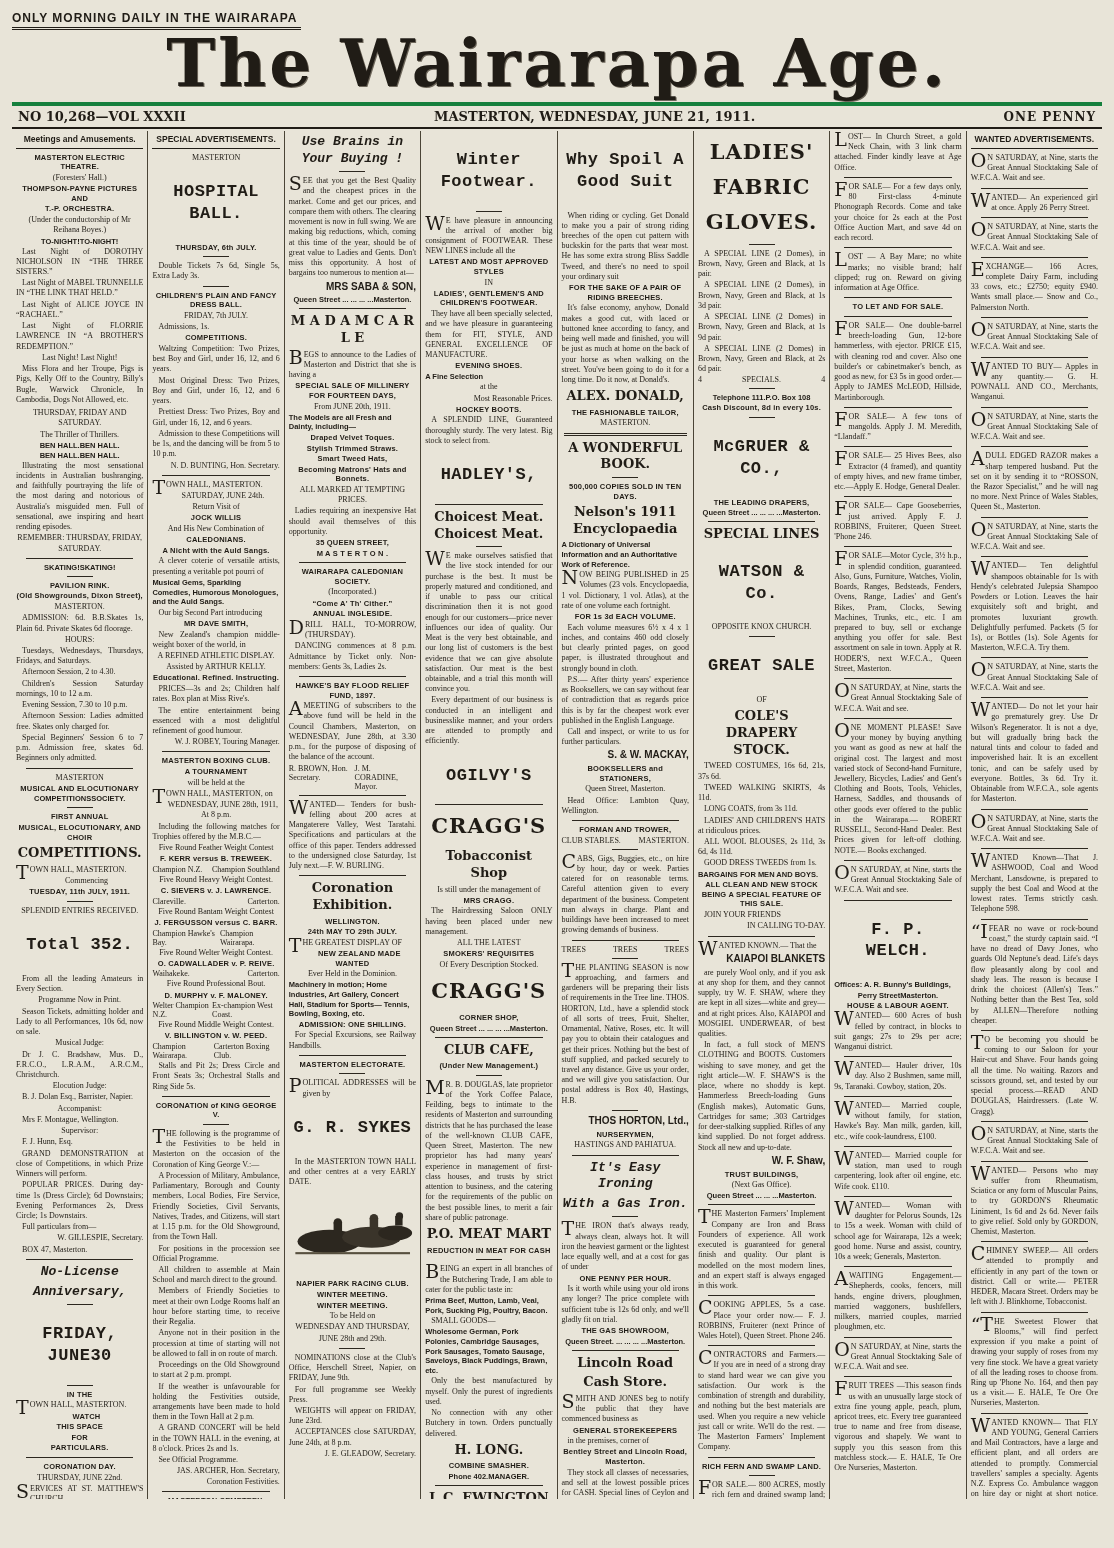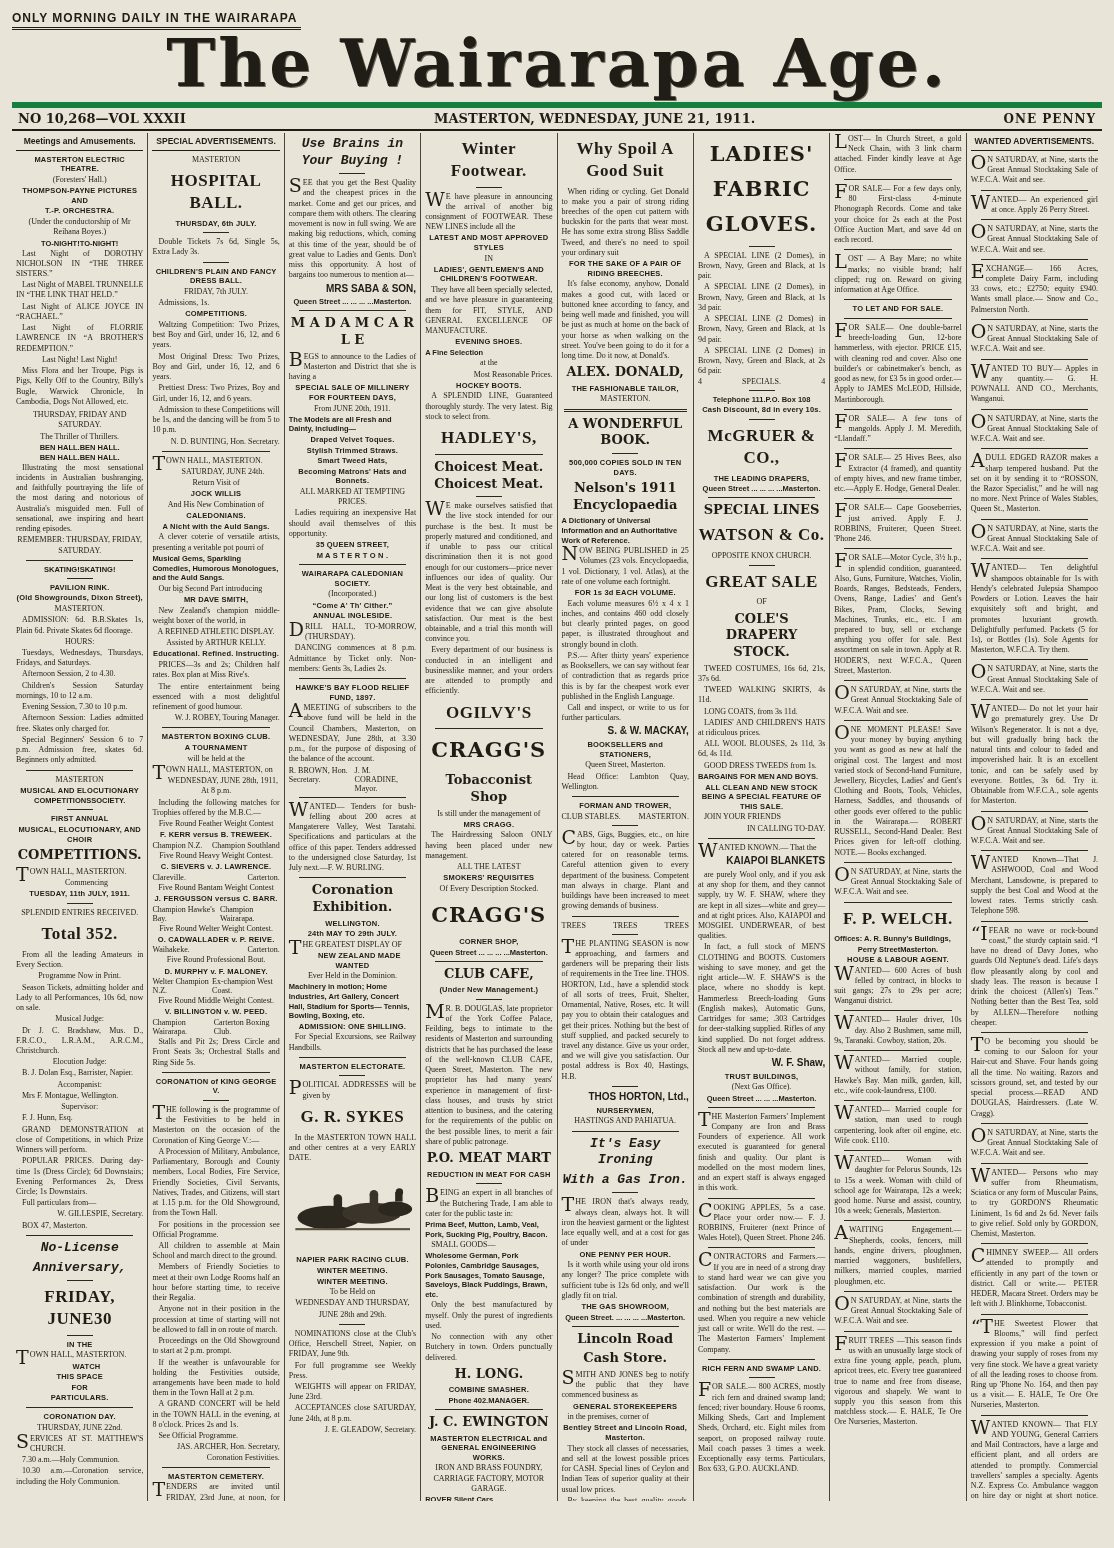--- a/index.html
+++ b/index.html
@@ -7,21 +7,21 @@
         font-family:"Liberation Serif",serif;position:relative;overflow:hidden;
         box-sizing:border-box;padding:8px 12px 0 12px;}
   
   .masthead{position:relative;}
   .tagline{display:inline-block;font-family:"Liberation Sans",sans-serif;font-weight:bold;
            font-size:12px;letter-spacing:1px;border-bottom:3px double #201c16;padding:2px 4px 2px 0;}
   .title{font-family:"DejaVu Serif",serif;font-weight:bold;text-align:center;
          font-size:66px;margin:0 0 6px 0;letter-spacing:3px;line-height:1.0;
          text-shadow:1px 1px 0 #6d665a;}
   .dateline{display:flex;justify-content:space-between;align-items:baseline;
-            border-top:6px solid #15803d;border-bottom:2px solid #201c16;
+            border-top:4px solid #15803d;border-bottom:2px solid #201c16;
             padding:3px 6px;font-weight:bold;font-size:13px;font-family:"DejaVu Serif",serif;}
   .dateline .price{font-size:12px;letter-spacing:1px;}
   
   .columns{display:flex;height:1368px;overflow:hidden;margin-top:2px;}
   .col{flex:1 1 0;min-width:0;padding:0 4px;border-right:1px solid #45403400;
        border-right:1px solid #4a4436;overflow:hidden;}
   .col:last-child{border-right:none;}
   .blk{margin:0 0 3px 0;}
   
   p{margin:1px 0;font-size:8px;line-height:1.28;text-align:justify;}
@@ -33,22 +33,22 @@
   p.r{text-align:right;}
   p.b{font-family:"Liberation Sans",sans-serif;font-weight:bold;font-size:7.5px;text-align:left;}
   p.bc{font-family:"Liberation Sans",sans-serif;font-weight:bold;font-size:7.5px;
        text-align:center;letter-spacing:.2px;}
   p.hdr{font-family:"Liberation Sans",sans-serif;font-weight:bold;font-size:8.5px;
         text-align:center;border-bottom:1px solid #201c16;padding:2px 0 3px 0;margin-bottom:4px;}
   p.h3{font-family:Liberation Sans, sans-serif;font-weight:bold;font-size:10px;text-align:right;margin:2px 0;}
   p.h2{font-family:"DejaVu Serif",serif;font-weight:bold;font-size:13px;text-align:center;margin:3px 0;}
   p.h2i{font-family:Liberation Mono, monospace;font-weight:bold;font-style:italic;font-size:13px;
         text-align:center;margin:3px 0;}
-  p.h1{font-family:Liberation Serif, serif;font-weight:bold;font-size:17px;text-align:center;
-       margin:5px 0;letter-spacing:.5px;}
+  p.h1{font-family:Liberation Mono, monospace;font-weight:bold;font-size:17px;text-align:center;
+       margin:18px 0;letter-spacing:.5px;}
   p.xl{font-family:"DejaVu Serif",serif;font-weight:bold;font-size:21px;text-align:center;
        margin:8px 0;letter-spacing:1px;}
   .spread,.spreadb{display:flex;justify-content:space-between;font-size:8px;margin:1px 0;}
   .spreadb{font-family:"Liberation Sans",sans-serif;font-weight:bold;font-size:7.5px;justify-content:center;}
   hr{border:none;border-top:1px solid #2c271f;margin:4px 10px;}
   hr.s{width:26px;margin:4px auto;}
   hr.d{border-top:3px double #2c271f;margin:4px 2px;}
   .illus{height:84px;margin:4px 0;display:flex;align-items:center;justify-content:center;}
   .illus svg{width:100%;height:100%;}
 </style>

